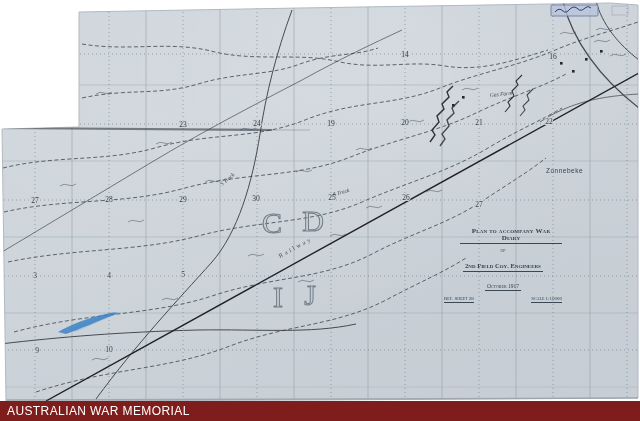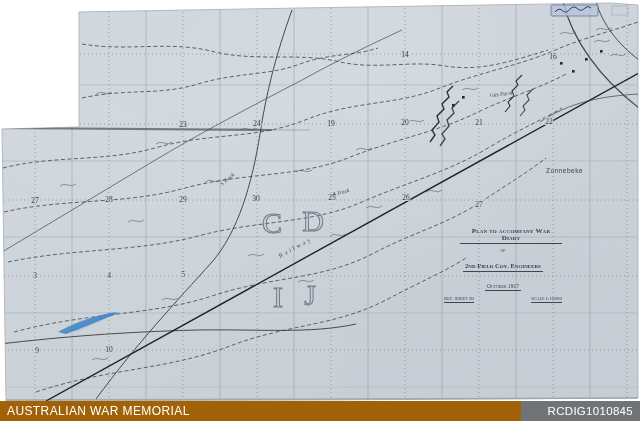--- a/index.html
+++ b/index.html
@@ -18,21 +18,21 @@
   #titleblock{position:absolute;left:444px;top:227px;width:118px;text-align:center;
     color:#32404e;font-family:"Liberation Serif",serif;font-variant:small-caps;line-height:1.0;}
   .tb-line{display:inline-block;border-bottom:1px solid #3a4755;padding:0 2px 1px 2px;margin-bottom:3px;}
   #tb1{font-size:7px;letter-spacing:.2px;font-weight:600;margin-left:16px;}
   #tb2{font-size:6px;display:block;margin-bottom:2px;border:none;}
   #tb3{font-size:6.5px;font-weight:600;}
   #tb4{font-size:5.5px;}
   #tb5{display:flex;justify-content:space-between;font-size:5px;margin-top:2px;}
   #tb5 span{border-bottom:.8px solid #3a4755;padding-bottom:1px;}
   
-  #footer{position:absolute;left:0;top:401px;width:640px;height:20px;background:#a16207;
+  #footer{position:absolute;left:0;top:401px;width:640px;height:20px;background:#7f1d1d;
     display:flex;align-items:center;}
   #footer .aname{color:#ffffff;font-size:12px;letter-spacing:.4px;margin-left:7px;}
   #idbox{position:absolute;right:0;top:0;height:20px;width:119px;background:#717477;
     display:flex;align-items:center;justify-content:flex-end;}
   #idbox span{color:#ffffff;font-size:11.5px;letter-spacing:.3px;margin-right:7px;}
 </style>
 </head>
 <body>
 
 <div id="stage">
@@ -204,18 +204,15 @@
     <span id="tb3" class="tb-line">2nd Field Coy. Engineers</span><br>
     <span id="tb4" class="tb-line">October 1917</span>
     <div id="tb5">
       <span>Ref. Sheet 28</span>
       <span>Scale 1:10000</span>
     </div>
   </div>
 
   <div id="footer">
     <span class="aname">AUSTRALIAN WAR MEMORIAL</span>
-    <div id="idbox">
-      <span>RCDIG1010845</span>
-    </div>
   </div>
 
 </div>
 
 </body></html>

